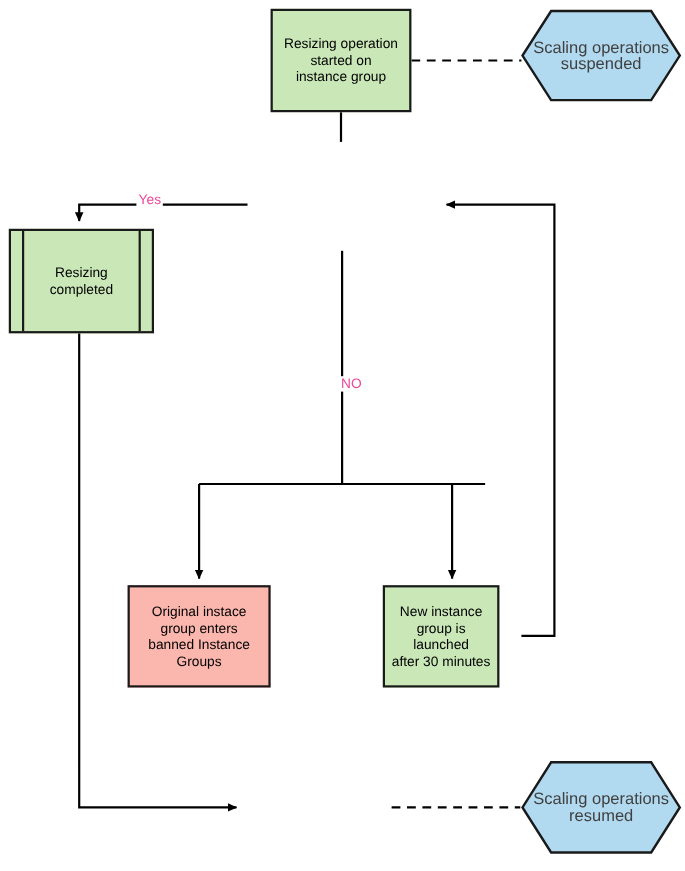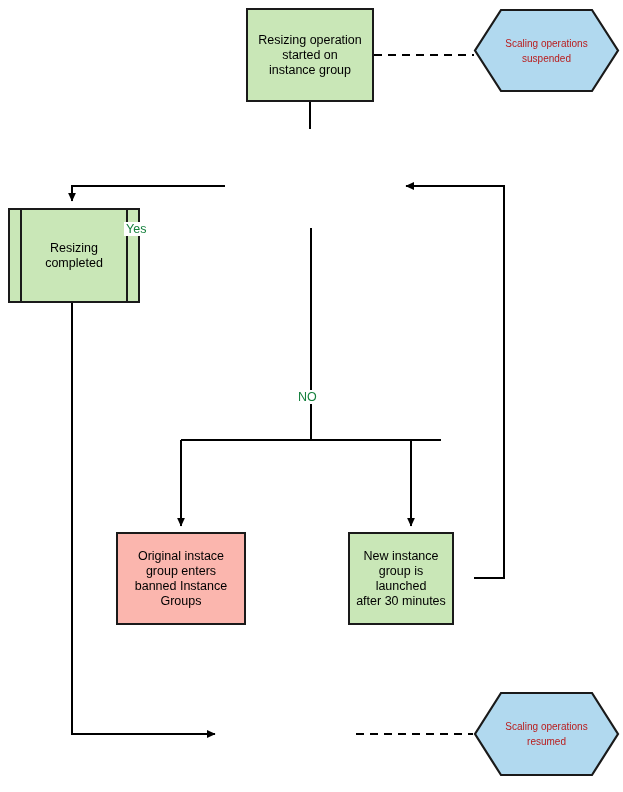--- a/index.html
+++ b/index.html
@@ -73,23 +73,23 @@
     left: 0;
     top: 0;
   }
   .hexwrap .hexlabel {
     position: absolute;
     left: 0; top: 0; right: 0; bottom: 0;
     display: flex;
     align-items: center;
     justify-content: center;
     text-align: center;
-    font-size: 10px;
+    font-size: 15px;
     line-height: 15px;
-    color: #b91c1c;
+    color: #404040;
     white-space: pre-line;
   }
 
   .diamondwrap {
     position: absolute;
     z-index: 3;
   }
   .diamondwrap svg { position: absolute; left:0; top:0; }
   .diamondwrap .dlabel {
     position: absolute;
@@ -98,26 +98,25 @@
     align-items: center;
     justify-content: center;
     text-align: center;
     font-size: 12.5px;
     color: #000;
   }
 
   .edgelabel {
     position: absolute;
     font-size: 12.5px;
-    color: #15803d;
+    color: #ec4899;
     background: #ffffff;
     padding: 0 2px;
     z-index: 4;
     white-space: nowrap;
-    margin-top: 48px;
   }
 </style>
 </head>
 <body>
 
 <div id="canvas">
 
   <svg id="edges" viewBox="0 0 623 792" xmlns="http://www.w3.org/2000/svg">
     <defs>
       <marker id="arrowhead" markerWidth="9" markerHeight="9" refX="8" refY="4.5" orient="auto" markerUnits="userSpaceOnUse">
@@ -180,15 +179,15 @@
   <div class="hexwrap" style="left:473px; top:691px; width:147px; height:86px;">
     <svg width="147" height="86" viewBox="0 0 147 86" xmlns="http://www.w3.org/2000/svg">
       <polygon points="28,2 119,2 145,43 119,84 28,84 2,43" fill="#b1d9ef" stroke="#1a1a1a" stroke-width="2.2" stroke-linejoin="miter"></polygon>
     </svg>
     <div class="hexlabel">Scaling operations
 resumed</div>
   </div>
 
   <div class="edgelabel" style="left:124px; top:174px;">Yes</div>
 
-  <div class="edgelabel" style="left:296px; top:342px;">NO</div>
+  <div class="edgelabel" style="left:308px; top:342px;">NO</div>
 
 </div>
 
 </body></html>

